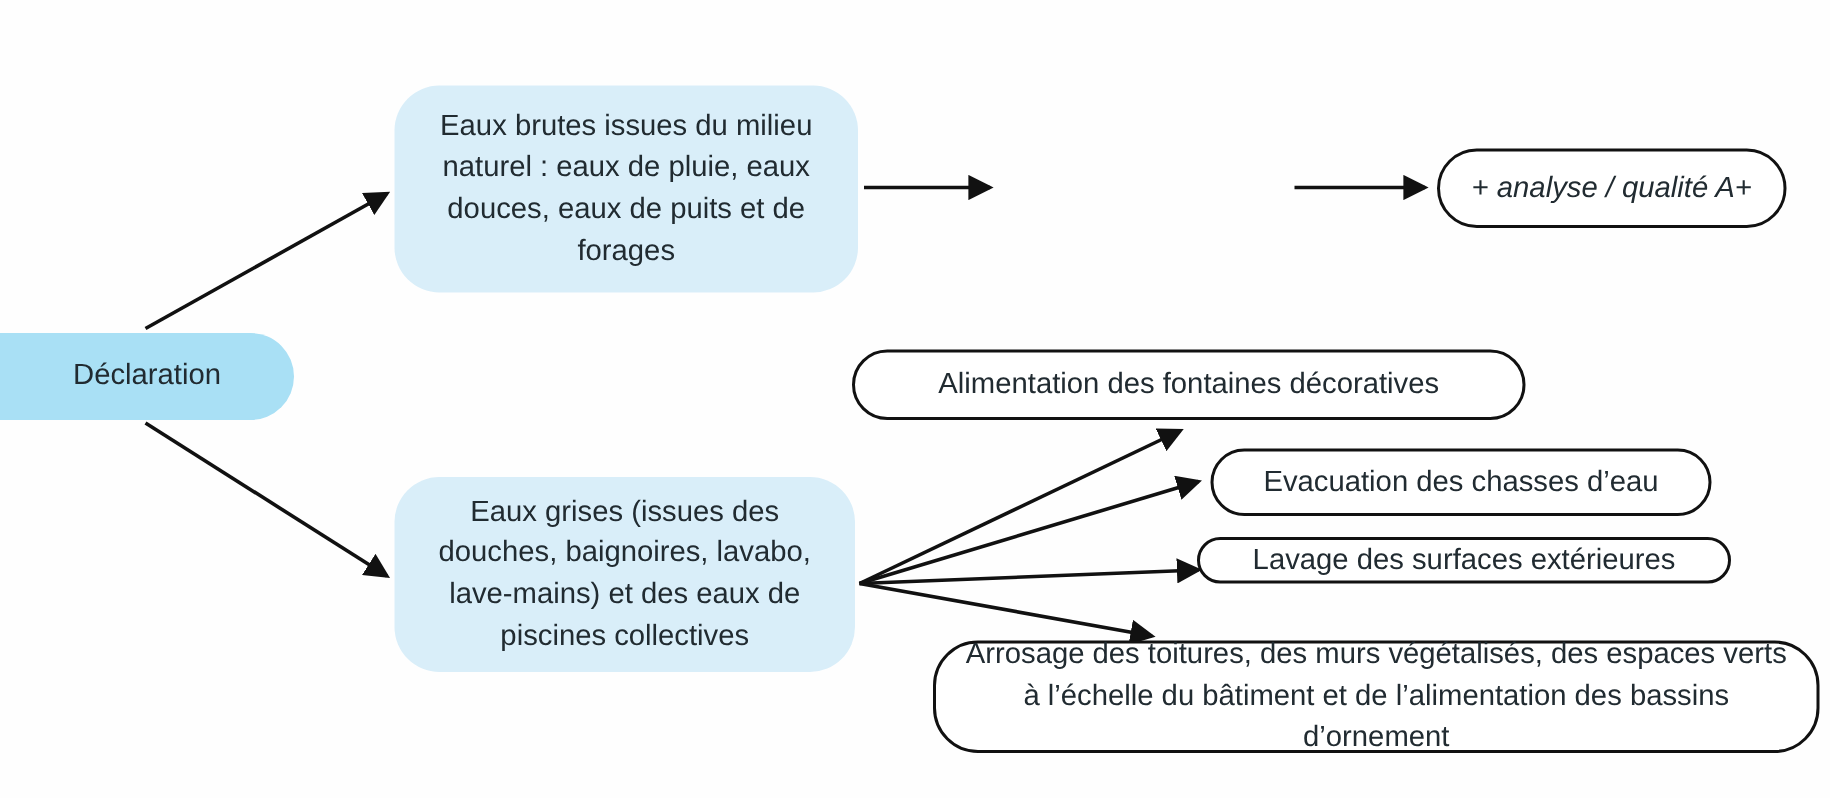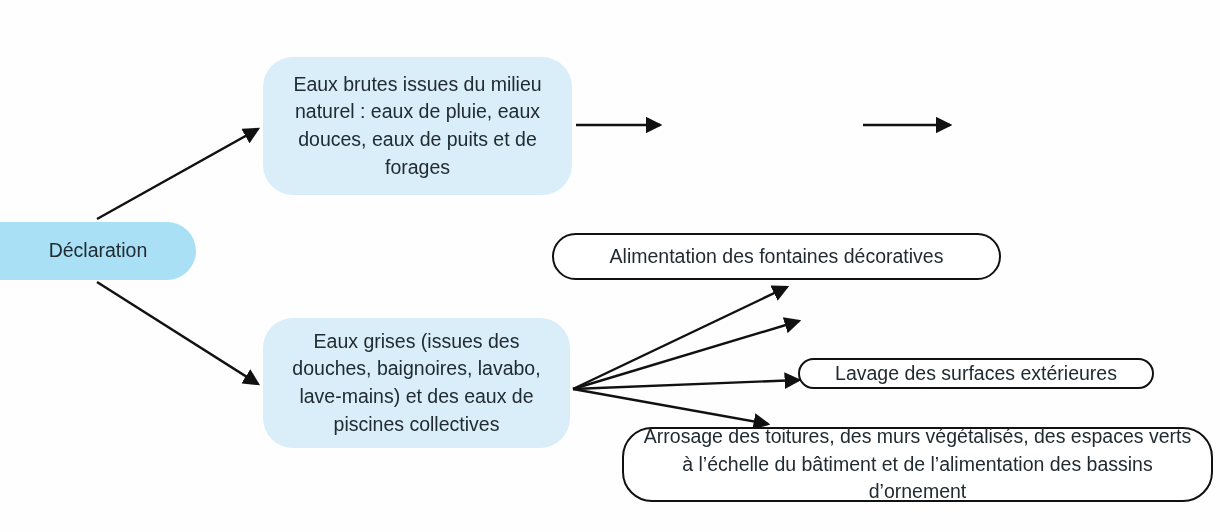--- a/index.html
+++ b/index.html
@@ -62,21 +62,21 @@
     padding: 4px 14px;
   }
   .node.italic { font-style: italic; }
 
   
   .n-declaration { left: -28px; top: 222px; width: 224px; height: 58px; padding-left: 28px; }
   .n-eaux-brutes { left: 263px; top: 57px;  width: 309px; height: 138px; }
   .n-lavage-linge { left: 668px; top: 97px; width: 192px; height: 59px; }
   .n-analyse { left: 958px; top: 99px; width: 233px; height: 53px; }
   .n-eaux-grises { left: 263px; top: 318px; width: 307px; height: 130px; }
-  .n-alimentation { left: 552px; top: 233px; width: 449px; height: 47px; }
+  .n-alimentation { left: 568px; top: 233px; width: 449px; height: 47px; }
   .n-evacuation { left: 807px; top: 299px; width: 334px; height: 45px; }
   .n-lavage-surfaces { left: 798px; top: 358px; width: 356px; height: 31px; }
   .n-arrosage { left: 622px; top: 427px; width: 591px; height: 75px; }
 </style>
 </head>
 <body>
 
 <div class="canvas">
 
   <svg class="edges" viewBox="0 0 1220 532" xmlns="http://www.w3.org/2000/svg">
@@ -93,23 +93,25 @@
     <line class="edge" x1="573" y1="389" x2="799" y2="321" marker-end="url(#arrowhead)"></line>
     <line class="edge" x1="573" y1="389" x2="799" y2="380" marker-end="url(#arrowhead)"></line>
     <line class="edge" x1="573" y1="389" x2="768" y2="424" marker-end="url(#arrowhead)"></line>
   </svg>
 
   <div class="node filled-root n-declaration">Déclaration</div>
 
   <div class="node filled-source n-eaux-brutes">Eaux brutes issues du milieu naturel : eaux de pluie, eaux douces, eaux de puits et de forages</div>
 
 
+  <div class="node pill italic n-analyse">+ analyse / qualité A+</div>
 
   <div class="node filled-source n-eaux-grises">Eaux grises (issues des douches, baignoires, lavabo, lave-mains) et des eaux de piscines collectives</div>
 
   <div class="node pill n-alimentation">Alimentation des fontaines décoratives</div>
 
+  <div class="node pill n-evacuation">Evacuation des chasses d’eau</div>
 
   <div class="node pill n-lavage-surfaces">Lavage des surfaces extérieures</div>
 
   <div class="node pill n-arrosage">Arrosage des toitures, des murs végétalisés, des espaces verts à l’échelle du bâtiment et de l’alimentation des bassins d’ornement</div>
 
 </div>
 
 </body></html>

